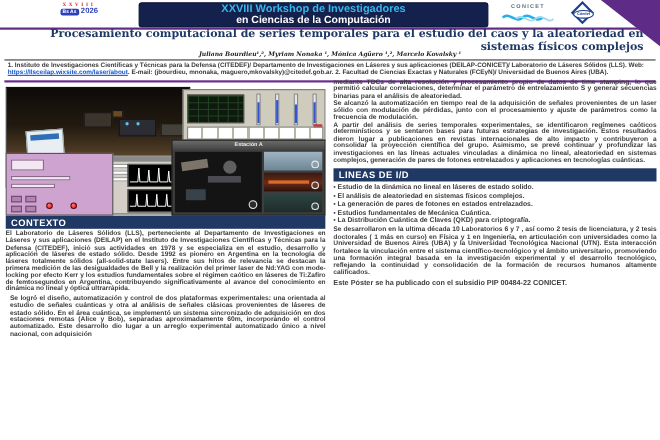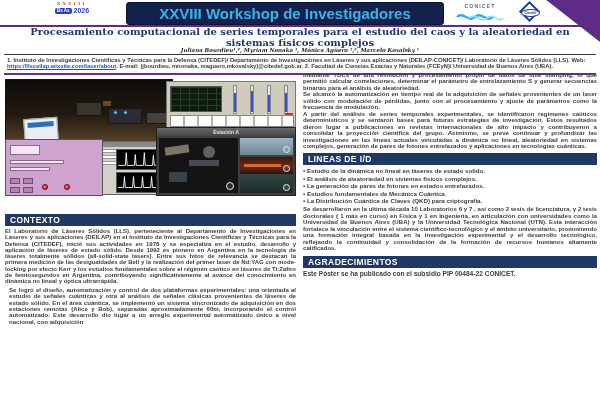--- a/index.html
+++ b/index.html
@@ -18,34 +18,34 @@
   .wicc-name { font-size:14px; line-height:12px; font-weight:800; letter-spacing:.5px;
                color:#4a3fc2; font-family:"DejaVu Sans", sans-serif; }
   .wicc-sub { display:flex; justify-content:center; align-items:center; gap:2px; margin-top:1px; }
   .wicc-city { background:#2b3fbf; color:#fff; font-size:4.5px; font-weight:700;
                padding:0 2px; border-radius:2px; line-height:6px; }
   .wicc-year { color:#2b3fbf; font-size:7px; font-weight:800; line-height:7px; }
 
   .banner { position:absolute; left:126px; top:2px; width:318px; height:23px;
             background:#15214d; border:1px solid #0b1433; border-radius:3px;
             display:flex; flex-direction:column; justify-content:center; text-align:center; }
-  .banner-l1 { color:#35b6ea; font-size:15px; font-weight:800; line-height:10px; }
+  .banner-l1 { color:#35b6ea; font-size:10px; font-weight:800; line-height:10px; }
   .banner-l2 { color:#ffffff; font-size:9.5px; font-weight:800; line-height:10px; }
 
   .conicet { position:absolute; left:449px; top:3px; width:62px; height:20px; text-align:center; }
   .conicet-txt { font-size:5px; font-weight:700; letter-spacing:1.2px; color:#5a6d7a; }
   .citedef { position:absolute; left:520px; top:2px; width:22px; height:22px; }
   .citedef-diamond { position:absolute; left:2px; top:2px; width:15px; height:15px;
                      border:2px solid #1b3f8f; background:#fff; transform:rotate(45deg); }
   .citedef-oval { position:absolute; left:1px; top:7px; width:19px; height:8px;
                   border:1px solid #1b3f8f; border-radius:50%; background:#fff;
                   font-size:3.5px; color:#1b3f8f; font-weight:700; text-align:center; line-height:7px; }
 
   
-  .title { position:absolute; left:15px; top:27px; width:570px; text-align:center;
+  .title { position:absolute; left:15px; top:27px; width:570px; text-align:right;
            font-family:"DejaVu Serif", serif; font-weight:800; font-size:10px;
            line-height:10.5px; color:#1f3864; }
   .authors { position:absolute; left:15px; top:47px; width:570px; text-align:center;
              font-family:"DejaVu Serif", serif; font-style:italic; font-weight:700;
              font-size:5.5px; color:#222; }
 
   .affil { position:absolute; left:4px; top:54px; width:592px; height:21px;
            border-top:1px solid #3b3b3b; border-bottom:2px solid #6a2d91;
            padding:1.5px 3px; font-size:5.8px; font-weight:700; color:#3a3a3a;
            line-height:6.3px; text-align:left; }
@@ -150,20 +150,21 @@
   <div class="wicc">
     <div class="wicc-edition">XXVIII</div>
     <div class="wicc-sub">
       <span class="wicc-city">Bs As</span>
       <span class="wicc-year">2026</span>
     </div>
   </div>
 
   <div class="banner">
     <div class="banner-l1">XXVIII Workshop de Investigadores</div>
+    <div class="banner-l2">en Ciencias de la Computación</div>
   </div>
 
   <div class="conicet">
     <div class="conicet-txt">CONICET</div>
     <svg width="50" height="12" viewBox="0 0 50 12">
       <path d="M2,6 C8,0 14,12 20,6 C26,0 32,12 38,6" stroke="#28b0e4" stroke-width="2.4" fill="none"></path>
       <path d="M14,7 C20,1 26,13 32,7 C38,1 44,13 48,7" stroke="#9fd9f2" stroke-width="1.6" fill="none"></path>
     </svg>
   </div>
 
@@ -266,21 +267,21 @@
                 <div class="cam-circle"></div>
               </div>
             <div class="est-thumb th3">
                 <div class="cam-circle"></div>
               </div>
           </div>
         </div>
       </div>
     </div>
 
-    <div class="sec-bar" style="margin-top:18px">CONTEXTO</div>
+    <div class="sec-bar" style="margin-top:0">CONTEXTO</div>
     <div class="body-txt" style="margin-top:2px; font-size:6px; line-height:6.3px;">El Laboratorio de Láseres Sólidos (LLS), perteneciente al Departamento de Investigaciones en Láseres y sus aplicaciones (DEILAP) en el Instituto de Investigaciones Científicas y Técnicas para la Defensa (CITEDEF), inició sus actividades en 1978 y se especializa en el estudio, desarrollo y aplicación de láseres de estado sólido. Desde 1992 es pionero en Argentina en la tecnología de láseres totalmente sólidos (all-solid-state lasers). Entre sus hitos de relevancia se destacan la primera medición de las desigualdades de Bell y la realización del primer laser de Nd:YAG con mode-locking por efecto Kerr y los estudios fundamentales sobre el régimen caótico en láseres de Ti:Zafiro de femtosegundos en Argentina, contribuyendo significativamente al avance del conocimiento en dinámica no lineal y óptica ultrarrápida.</div>
 
     <div class="body-txt" style="margin-top:2px; padding-left:4px;">Se logró el diseño, automatización y control de dos plataformas experimentales: una orientada al estudio de señales cuánticas y otra al análisis de señales clásicas provenientes de láseres de estado sólido. En el área cuántica, se implementó un sistema sincronizado de adquisición en dos estaciones remotas (Alice y Bob), separadas aproximadamente 60m, incorporando el control automatizado. Este desarrollo dio lugar a un arreglo experimental automatizado único a nivel nacional, con adquisición</div>
   </div>
 
   <div class="col-right">
     <div class="body-txt">
       <p>mediante TDCs de alta resolución y procesamiento propio de datos de time stamping, lo que permitió calcular correlaciones, determinar el parámetro de entrelazamiento S y generar secuencias binarias para el análisis de aleatoriedad.</p>
       <p>Se alcanzó la automatización en tiempo real de la adquisición de señales provenientes de un laser sólido con modulación de pérdidas, junto con el procesamiento y ajuste de parámetros como la frecuencia de modulación.</p>
       <p>A partir del análisis de series temporales experimentales, se identificaron regímenes caóticos determinísticos y se sentaron bases para futuras estrategias de investigación. Estos resultados dieron lugar a publicaciones en revistas internacionales de alto impacto y contribuyeron a consolidar la proyección científica del grupo. Asimismo, se prevé continuar y profundizar las investigaciones en las líneas actuales vinculadas a dinámica no lineal, aleatoriedad en sistemas complejos, generación de pares de fotones entrelazados y aplicaciones en tecnologías cuánticas.</p>
@@ -290,17 +291,16 @@
     <ul class="lineas" style="margin-top:2px">
       <li>Estudio de la dinámica no lineal en láseres de estado solido.</li>
       <li>El análisis de aleatoriedad en sistemas físicos complejos.</li>
       <li>La generación de pares de fotones en estados entrelazados.</li>
       <li>Estudios fundamentales de Mecánica Cuántica.</li>
       <li>La Distribución Cuántica de Claves (QKD) para criptografía.</li>
     </ul>
 
     <div class="body-txt" style="margin-top:2px">Se desarrollaron en la ultima década 10 Laboratorios 6 y 7 , así como 2 tesis de licenciatura, y 2 tesis doctorales ( 1 más en curso) en Física y 1 en Ingeniería, en articulación con universidades como la Universidad de Buenos Aires (UBA) y la Universidad Tecnológica Nacional (UTN). Esta interacción fortalece la vinculación entre el sistema científico-tecnológico y el ámbito universitario, promoviendo una formación integral basada en la investigación experimental y el desarrollo tecnológico, reflejando la continuidad y consolidación de la formación de recursos humanos altamente calificados.</div>
 
-    <div class="sec-bar" style="margin-top:4px">AGRADECIMIENTOS</div>
     <div class="body-txt" style="margin-top:2px; font-size:6.6px; line-height:7.2px;">Este Póster se ha publicado con el subsidio PIP 00484-22 CONICET.</div>
   </div>
 
 </div>
 
 </body></html>

